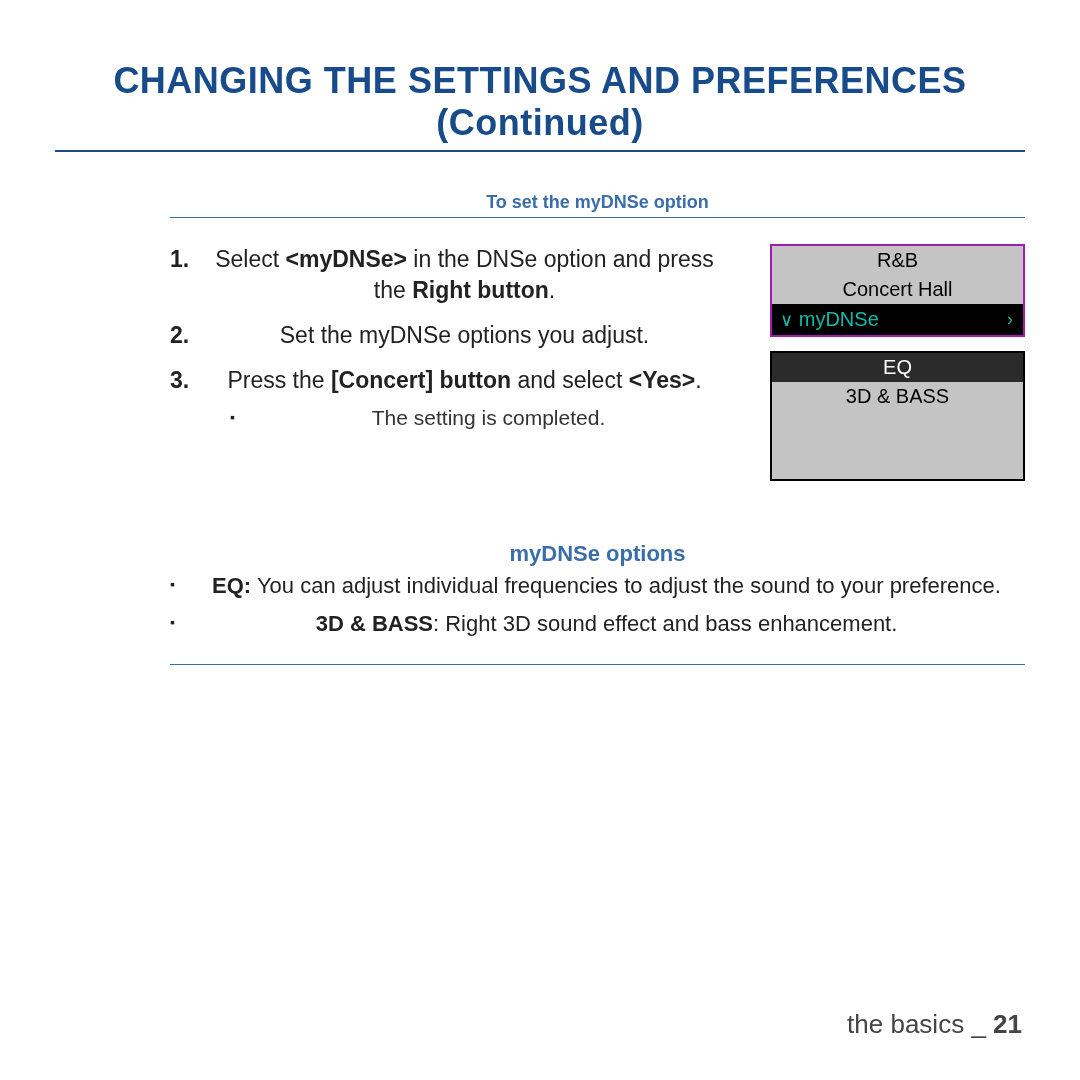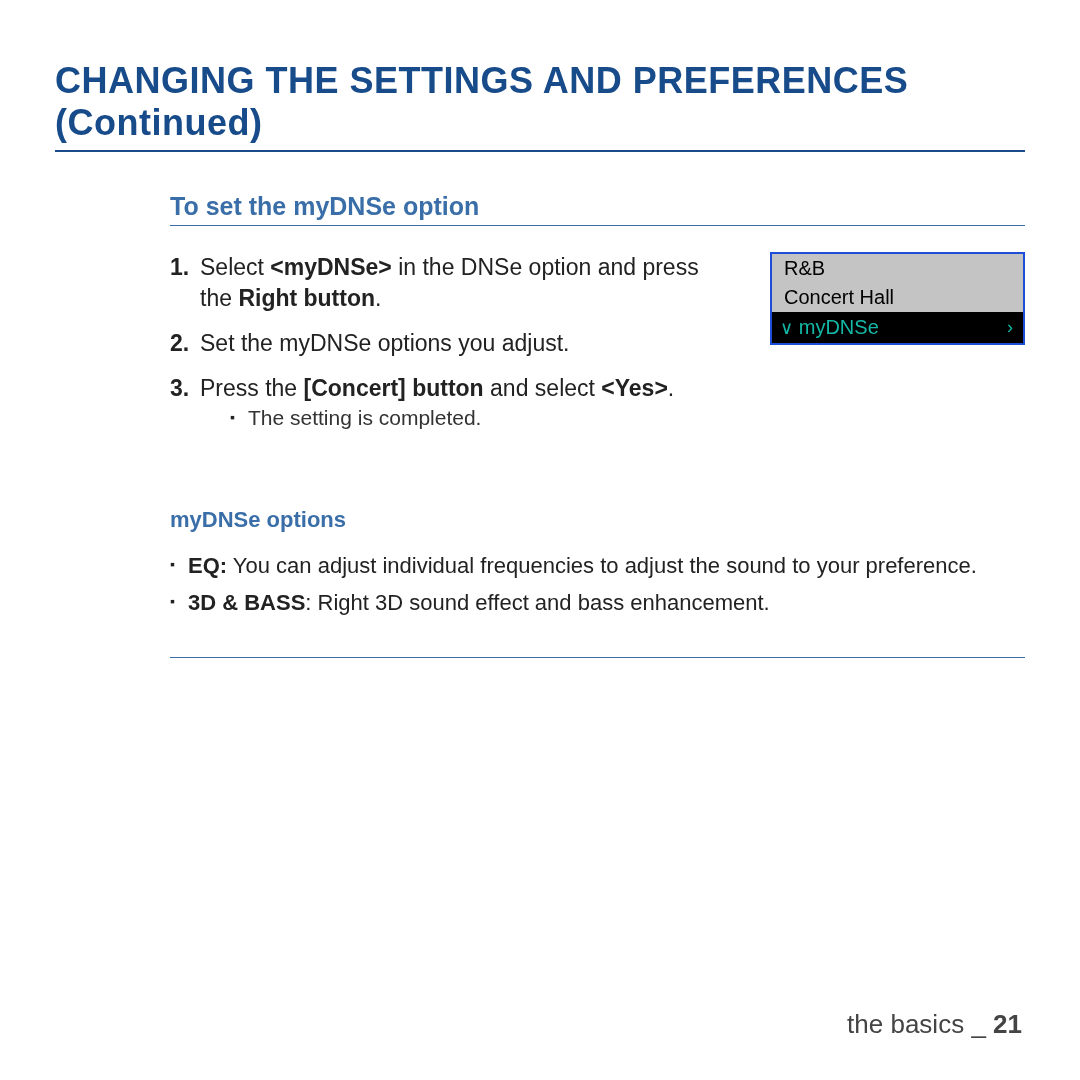--- a/index.html
+++ b/index.html
@@ -1,31 +1,31 @@
 <!DOCTYPE html>
 <html><head>
 <meta charset="utf-8">
 <style>
-  * { box-sizing: border-box; margin: 0; padding: 0; }
+  * { box-sizing: border-box; margin: 0; padding: 0; text-align: center; }
   html, body { width: 1080px; height: 1080px; background: #fff; font-family: Arial, Helvetica, sans-serif; color: #222; }
   .page { padding: 60px 55px 40px 55px; position: relative; height: 100%; }
   .main-title {
     font-size: 36px;
     font-weight: bold;
     color: #174b8a;
     border-bottom: 2px solid #174b8a;
     padding-bottom: 6px;
     letter-spacing: 0.5px;
   }
   .section {
     margin-top: 40px;
     padding-left: 115px;
   }
   .sub-title {
-    font-size: 25px;
+    font-size: 18px;
     font-weight: bold;
     color: #3a6ea8;
     border-bottom: 1px solid #3a6ea8;
     padding-bottom: 4px;
     margin-bottom: 26px;
   }
   .steps-row { display: flex; gap: 41px; }
   .steps { flex: 1; }
   ol.steps-list {
     list-style: none;
@@ -43,42 +43,42 @@
   ol.steps-list > li::before {
     content: counter(step) ".";
     position: absolute;
     left: 0;
     font-weight: bold;
     color: #222;
   }
   .sub-bullets {
     list-style: none;
     padding-left: 30px;
-    margin-top: 0;
+    margin-top: 8px;
   }
   .sub-bullets li {
     position: relative;
     padding-left: 18px;
     font-size: 21px;
     color: #333;
   }
   .sub-bullets li::before {
     content: "▪";
     position: absolute;
     left: 0;
     font-size: 14px;
     top: 4px;
     color: #222;
   }
   .device {
     width: 255px;
     flex: 0 0 255px;
   }
   .dev-box1 {
-    border: 2px solid #1d4ed8;
+    border: 2px solid #a21caf;
     background: #c4c4c4;
     font-size: 20px;
   }
   .dev-box1 .item {
     padding: 3px 12px;
     color: #000;
   }
   .dev-box1 .item.sel {
     background: #000;
     color: #14b8a6;
@@ -102,29 +102,29 @@
   }
   .dev-box2 .opt {
     padding: 3px 12px;
     color: #000;
   }
   .options-title {
     font-size: 22px;
     font-weight: bold;
     color: #3a6ea8;
     margin-top: 60px;
-    margin-bottom: 18px;
+    margin-bottom: 4px;
   }
   ul.options {
     list-style: none;
     font-size: 22px;
     line-height: 1.35;
     color: #222;
     border-bottom: 1px solid #3a6ea8;
-    padding-bottom: 31px;
+    padding-bottom: 18px;
   }
   ul.options li {
     position: relative;
     padding-left: 18px;
     margin-bottom: 8px;
   }
   ul.options li::before {
     content: "▪";
     position: absolute;
     left: 0;
@@ -169,20 +169,24 @@
           <div class="item">R&amp;B</div>
           <div class="item">Concert Hall</div>
           <div class="item sel">
             <span>
               <span class="chev">∨</span>
               <span>myDNSe</span>
             </span>
             <span class="chev">›</span>
           </div>
         </div>
+        <div class="dev-box2">
+          <div class="hdr">EQ</div>
+          <div class="opt">3D &amp; BASS</div>
+        </div>
       </div>
     </div>
 
     <div class="options-title">myDNSe options</div>
     <ul class="options">
       <li>
         <b>EQ:</b><span> You can adjust individual frequencies to adjust the sound to your preference.</span>
       </li>
       <li>
         <b>3D &amp; BASS</b><span>: Right 3D sound effect and bass enhancement.</span>

